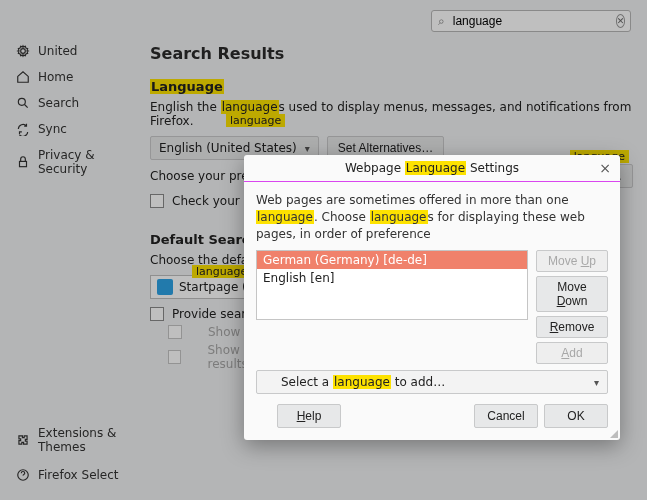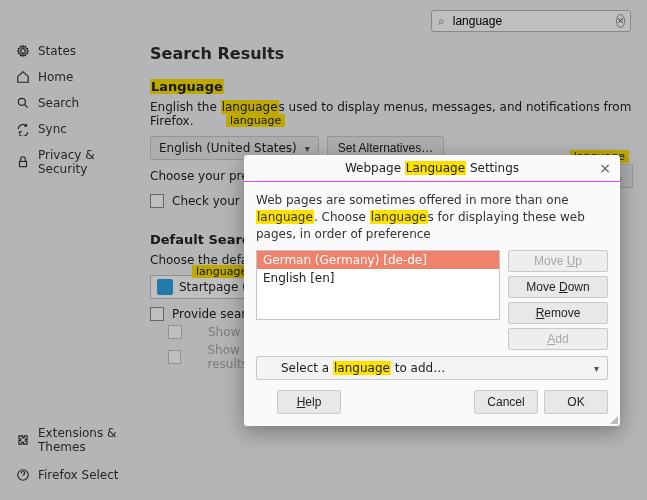--- a/index.html
+++ b/index.html
@@ -118,21 +118,21 @@
 
   .lang-area { display:flex; gap:8px; }
   .lang-list {
     flex:1;
     border:1px solid #c5c5c5; background:#fff;
     height:70px; overflow:auto;
   }
   .lang-list .opt { padding:2px 6px; font-size:12px; cursor:pointer; }
   .lang-list .opt.sel { background:#f0816b; color:#fff; }
 
-  .side-btns { display:flex; flex-direction:column; gap:4px; width:100px;align-items:flex-end; }
+  .side-btns { display:flex; flex-direction:column; gap:4px; width:72px;align-items:flex-end; }
   .side-btns .btn { width:100%; padding:3px 4px; }
   .side-btns .btn.dis { color:#a8a8a8; background:#eee; }
 
   .add-row { margin-top:6px; display:flex; gap:8px; }
   .add-row .select-like { flex:1; background:#f3f3f3;padding-left:24px; }
 
   .footer { margin-top:10px; display:flex; gap:6px;padding-left:21px; }
   .footer .spacer { flex:1; }
   .footer .btn { min-width:64px; }
 
@@ -154,21 +154,21 @@
   <span class="mag">⌕</span>
   <input value="language" style="">
   <span class="clear">✕</span>
 </div>
 
 <div class="sidebar">
   <div class="item">
     <svg viewBox="0 0 24 24">
         <path fill="none" stroke="#333" stroke-width="2" d="M12 8a4 4 0 100 8 4 4 0 000-8zm9 4l-2-1 1-3-3-1-1-3-3 1-1-2-1 2-3-1-1 3-3 1 1 3-2 1 2 1-1 3 3 1 1 3 3-1 1 2 1-2 3 1 1-3 3-1-1-3z"></path>
       </svg>
-    <span>States</span>
+    <span>United</span>
   </div>
   <div class="item">
     <svg viewBox="0 0 24 24">
         <path fill="none" stroke="#333" stroke-width="2" d="M3 11l9-8 9 8v10H3z"></path>
       </svg>
     <span>Home</span>
   </div>
   <div class="item">
     <svg viewBox="0 0 24 24">
         <circle cx="10" cy="10" r="6" fill="none" stroke="#333" stroke-width="2"></circle>

